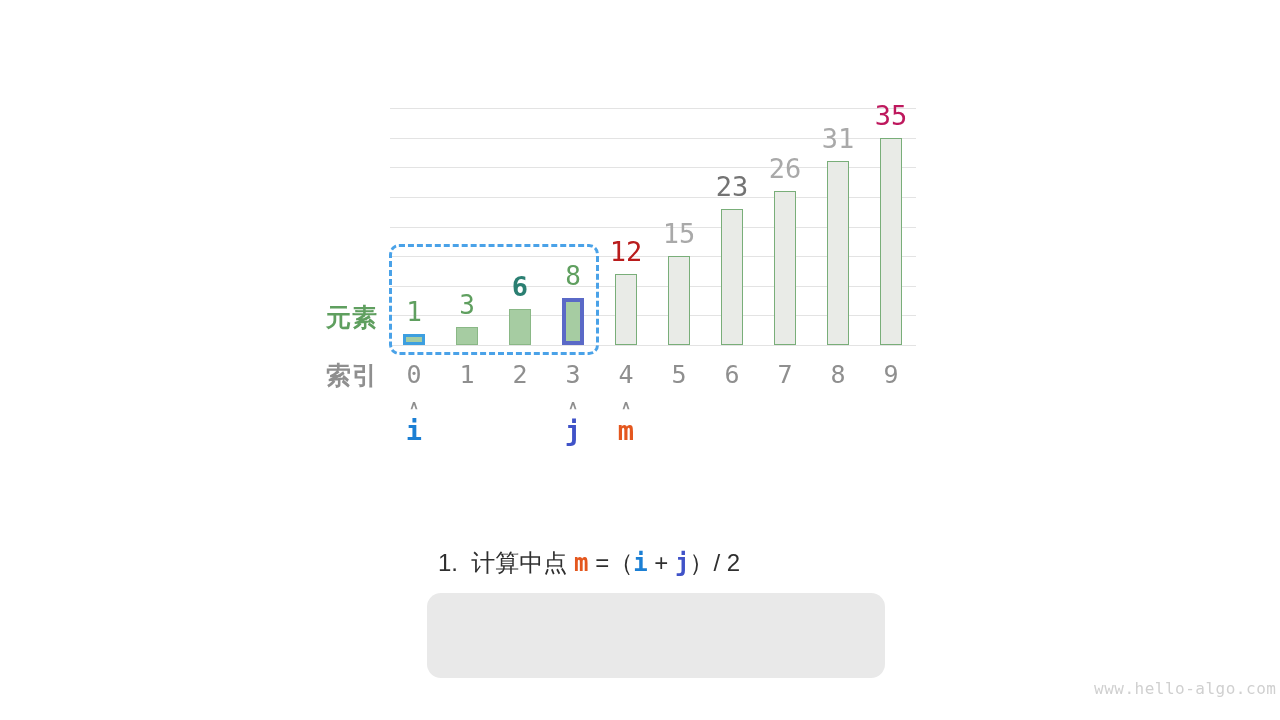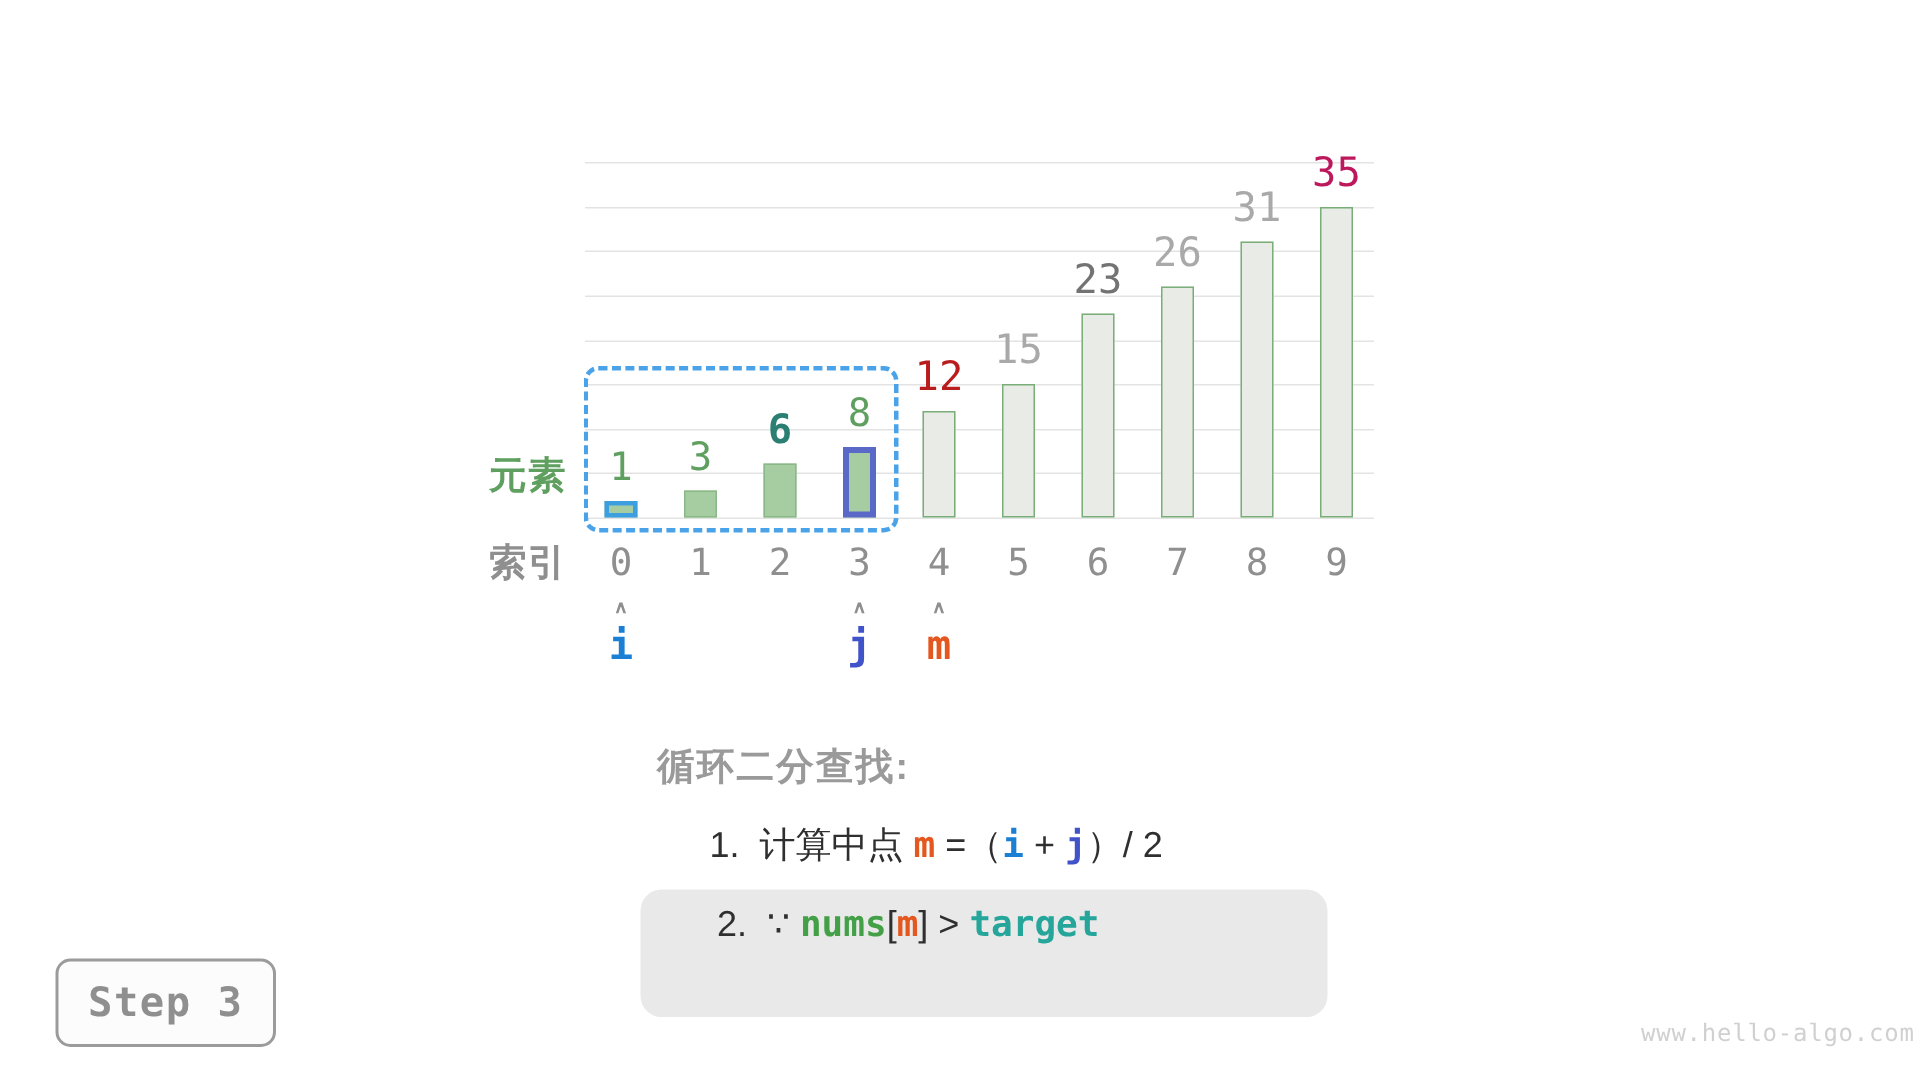--- a/index.html
+++ b/index.html
@@ -7,21 +7,21 @@
          font-family:"Liberation Sans",sans-serif;}
   .gridline{position:absolute;height:1px;}
   .bar{position:absolute;box-sizing:border-box;}
   .val{position:absolute;text-align:center;font-family:"DejaVu Sans Mono",monospace;line-height:30px;}
   .idx{position:absolute;text-align:center;font-family:"DejaVu Sans Mono",monospace;font-size:25px;line-height:28px;}
   .arrow{position:absolute;text-align:center;font-weight:bold;font-size:13px;line-height:14px;transform:scaleY(0.9);}
   .ptr{position:absolute;text-align:center;font-family:"DejaVu Sans Mono",monospace;font-weight:bold;font-size:27px;line-height:30px;}
   .rowlab{position:absolute;left:298px;width:80px;text-align:right;font-weight:bold;font-size:25px;line-height:28px;letter-spacing:1px;}
   .dashed{position:absolute;border:3px dashed #4aa2e8;border-radius:10px;box-sizing:border-box;}
   .heading{position:absolute;left:438px;top:494px;font-weight:bold;font-size:25px;letter-spacing:1.5px;}
-  .cap{position:absolute;font-size:24px;line-height:30px;white-space:pre;margin-left:35px;}
+  .cap{position:absolute;font-size:24px;line-height:30px;white-space:pre;}
   .cap .code{font-family:"DejaVu Sans Mono",monospace;font-weight:bold;font-size:24px;}
   .graybox{position:absolute;left:427px;top:593px;width:458px;height:85px;border-radius:14px;}
   .stepbox{position:absolute;left:37px;top:639px;width:143px;height:55px;background:#fcfcfc;
            border:2px solid #9b9b9b;border-radius:10px;display:flex;align-items:center;justify-content:center;}
   .steptext{font-family:"DejaVu Sans Mono",monospace;font-weight:bold;font-size:27px;letter-spacing:1px;}
   .watermark{position:absolute;left:1075px;top:679px;font-family:"DejaVu Sans Mono",monospace;font-size:16px;letter-spacing:0.5px;margin-left:19px;}
 </style>
 </head>
 <body>
 
@@ -71,25 +71,20 @@
       <div class="ptr" style="left: 394px; width: 40px; top: 416px; color: rgb(27, 127, 212);">i</div>
       <div class="arrow" style="left: 558px; width: 30px; top: 398px; color: rgb(143, 143, 143);">∧</div>
       <div class="ptr" style="left: 553px; width: 40px; top: 416px; color: rgb(64, 83, 200);">j</div>
       <div class="arrow" style="left: 611px; width: 30px; top: 398px; color: rgb(143, 143, 143);">∧</div>
       <div class="ptr" style="left: 606px; width: 40px; top: 416px; color: rgb(228, 87, 30);">m</div>
     </div>
 
   <div class="rowlab" style="top: 303px; color: rgb(95, 159, 95); text-align: right;">元素</div>
   <div class="rowlab" style="top: 361px; color: rgb(143, 143, 143);">索引</div>
 
-  <div class="heading" style="color: rgb(154, 154, 154);">循环二分查找:</div>
 
   <div class="cap" style="left:438px;top:548px;"><span style="color: rgb(47, 47, 47);">1.  计算中点 </span><span class="code" style="color: rgb(228, 87, 30);">m</span><span style="color: rgb(47, 47, 47);"> =（</span><span class="code" style="color: rgb(27, 127, 212);">i</span><span style="color: rgb(47, 47, 47);"> + </span><span class="code" style="color: rgb(64, 83, 200);">j</span><span style="color: rgb(47, 47, 47);">）/ 2</span></div>
 
   <div class="graybox" style="background: rgb(233, 233, 233);"></div>
-  <div class="cap" style="left:443px;top:601px;"><span style="color: rgb(47, 47, 47);">2.  ∵ </span><span class="code" style="color: rgb(67, 160, 71);">nums</span><span style="color: rgb(47, 47, 47);">[</span><span class="code" style="color: rgb(228, 87, 30);">m</span><span style="color: rgb(47, 47, 47);">] &gt; </span><span class="code" style="color: rgb(38, 166, 154);">target</span></div>
 
-  <div class="stepbox">
-    <span class="steptext" style="color: rgb(143, 143, 143);">Step 3</span>
-  </div>
 
   <div class="watermark" style="color: rgb(208, 208, 208);">www.hello-algo.com</div>
 </div>
 
 </body></html>

